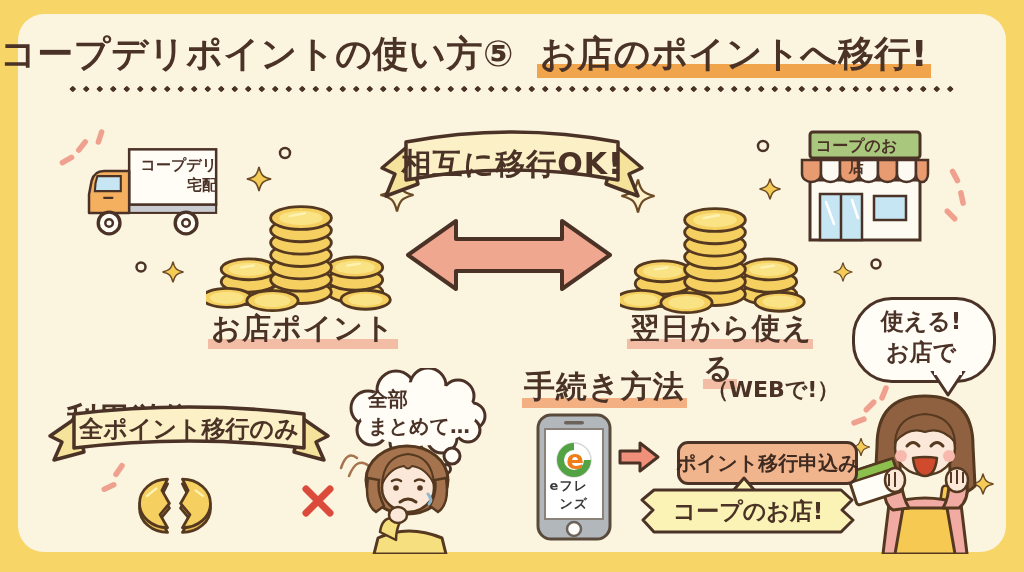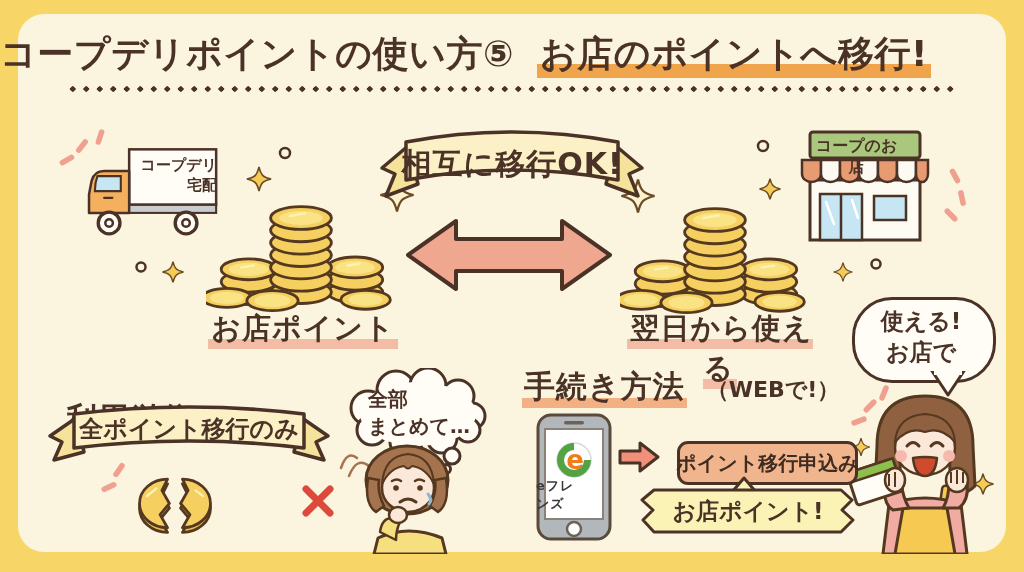--- a/index.html
+++ b/index.html
@@ -29,21 +29,21 @@
   .speech-text{left:852px;top:306px;width:138px;font-size:23px;font-weight:bold;
                color:#4B3227;text-align:center;line-height:31px;}
   .sec-head{font-size:31px;font-weight:bold;color:#4B3227;letter-spacing:1px;white-space:nowrap;}
   .web-note{font-size:22px;font-weight:bold;color:#4B3227;margin-left:20px;}
   .usage-ribbon-text{left:44px;top:413px;width:290px;font-size:24px;font-weight:bold;
                      color:#4B3227;text-align:center;}
   .partial{left:226px;top:487px;font-size:25px;font-weight:bold;color:#4B3227;}
   .thought-text{left:368px;top:386px;width:112px;font-size:20px;font-weight:bold;
                 color:#4B3227;line-height:27px;}
   .efriends{left:536px;top:477px;width:52px;font-size:13px;font-weight:bold;
-            color:#3A3A3A;text-align:left;letter-spacing:1px;}
+            color:#3A3A3A;text-align:right;letter-spacing:1px;}
   .apply-box{left:661px;top:441px;width:175px;height:38px;background:#F1B58E;
              border:3px solid #4B3227;border-radius:11px;display:flex;
              align-items:center;justify-content:center;font-size:20px;
              font-weight:bold;color:#3F2B20;white-space:nowrap;margin-left:16px;}
   .nextday-text{left:652px;top:496px;width:192px;font-size:23px;font-weight:bold;
                 color:#4B3227;text-align:center;white-space:nowrap;}
   svg{display:block;}
 </style>
 </head>
 <body>
@@ -313,15 +313,15 @@
   <svg class="abs" style="left:616px;top:440px;" width="46" height="34" viewBox="0 0 46 34">
     <polygon points="4,11 24,11 24,3 42,17 24,31 24,23 4,23" fill="#F0907A" stroke="#4B3227" stroke-width="3" stroke-linejoin="round"></polygon>
   </svg>
 
   <div class="abs apply-box">ポイント移行申込み</div>
 
   <svg class="abs" style="left:640px;top:476px;" width="215" height="62" viewBox="0 0 215 62">
     <path d="M92,16 L104,2 L116,16" fill="#FAF3B5" stroke="#4B3227" stroke-width="3" stroke-linejoin="round"></path>
     <path d="M14,14 L201,14 L212,24 L202,34 L213,44 L201,56 L14,56 L3,44 L13,34 L2,24 Z" fill="#FAF3B5" stroke="#4B3227" stroke-width="3" stroke-linejoin="round"></path>
   </svg>
-  <div class="abs nextday-text">お店ポイント!</div>
+  <div class="abs nextday-text">コープのお店!</div>
 
 </div>
 
 </body></html>

